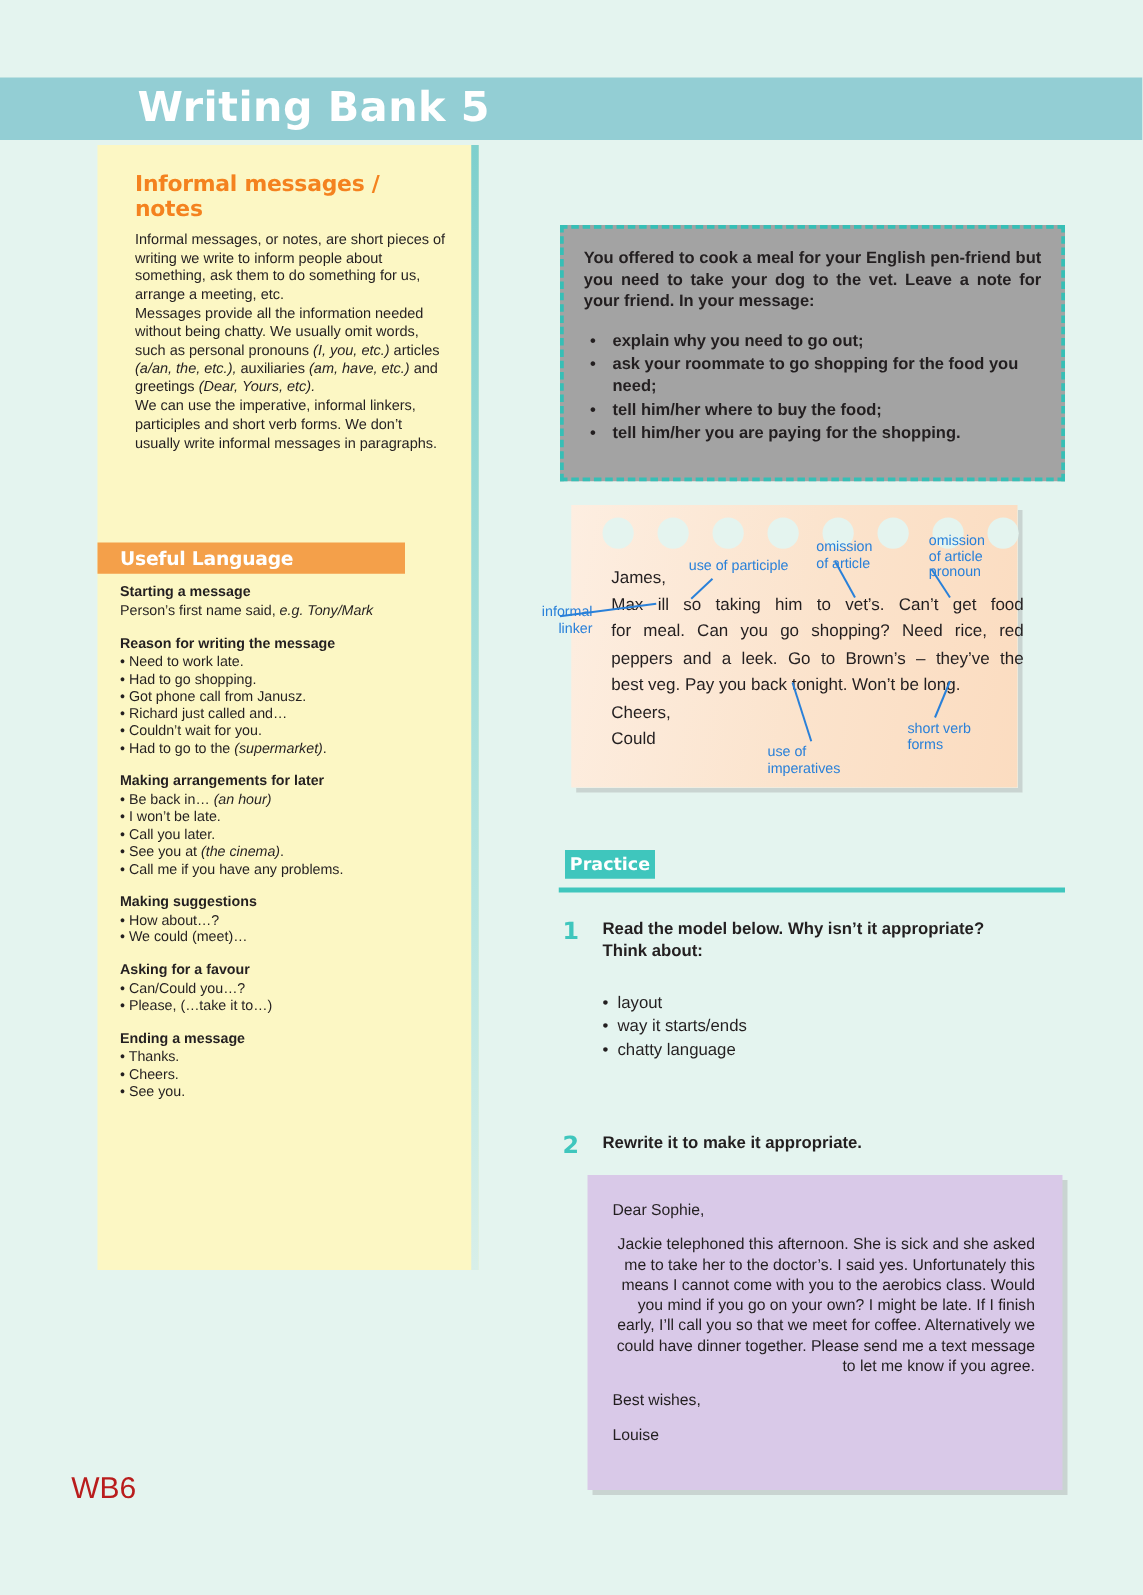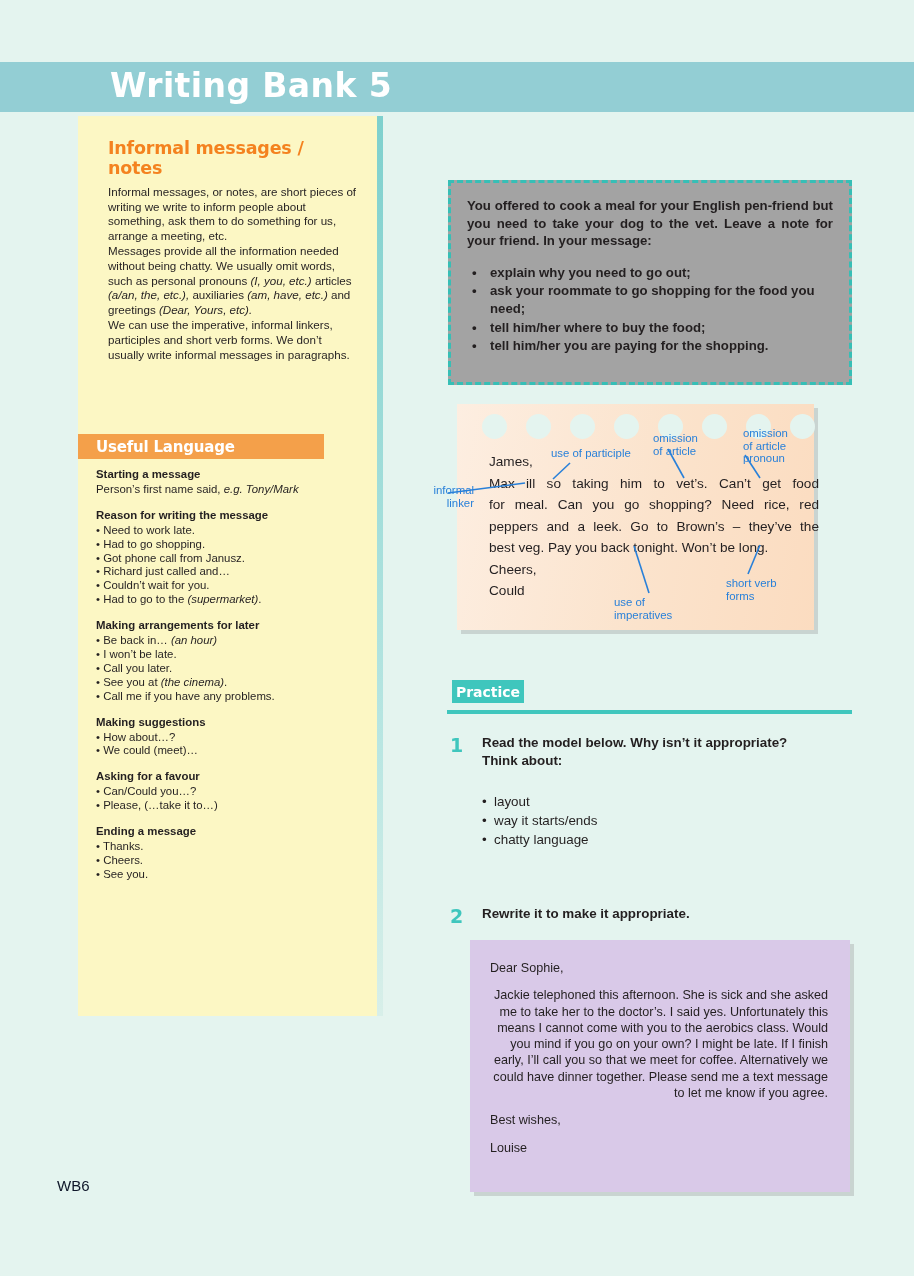--- a/index.html
+++ b/index.html
@@ -137,21 +137,21 @@
     position:absolute;left:470px;top:940px;width:380px;height:252px;
     background:#d9c9e8;
     box-shadow:4px 4px 0 rgba(140,140,140,.30);
     padding:20px 22px 0 20px;box-sizing:border-box;
   }
   .letter-p{font-size:12.6px;line-height:16.3px;margin:0 0 11px 0;}
   .letter-body{text-align:right;}
 
   #page-number{
     position:absolute;left:57px;top:1177px;
-    font-size:15px;color:#0f172a;font-family:"Liberation Sans",sans-serif;
+    font-size:24px;color:#b91c1c;font-family:"Liberation Sans",sans-serif;
   }
 </style>
 </head>
 <body>
 
 <div id="header-band"></div>
 <div id="page-title">Writing Bank  5</div>
 
 <div id="left-panel">
   <div class="inner">

